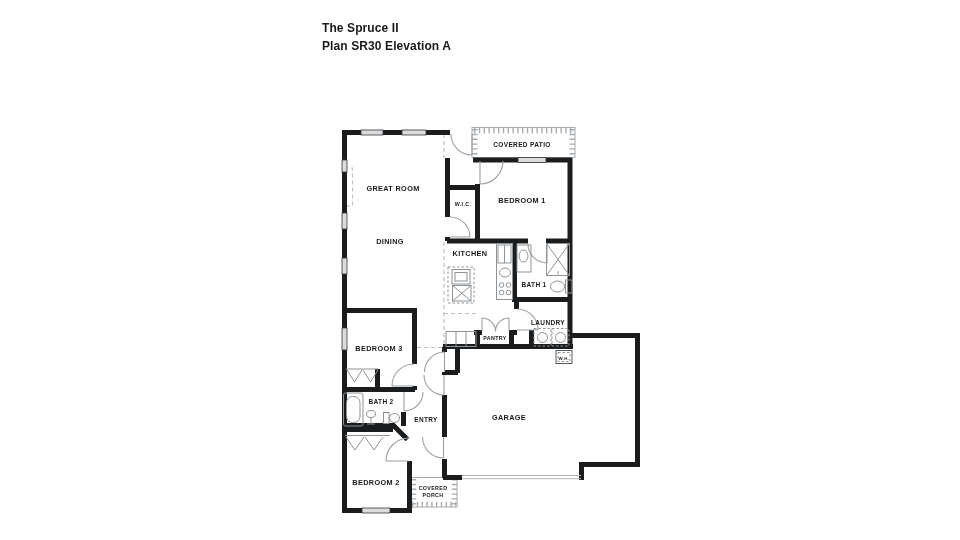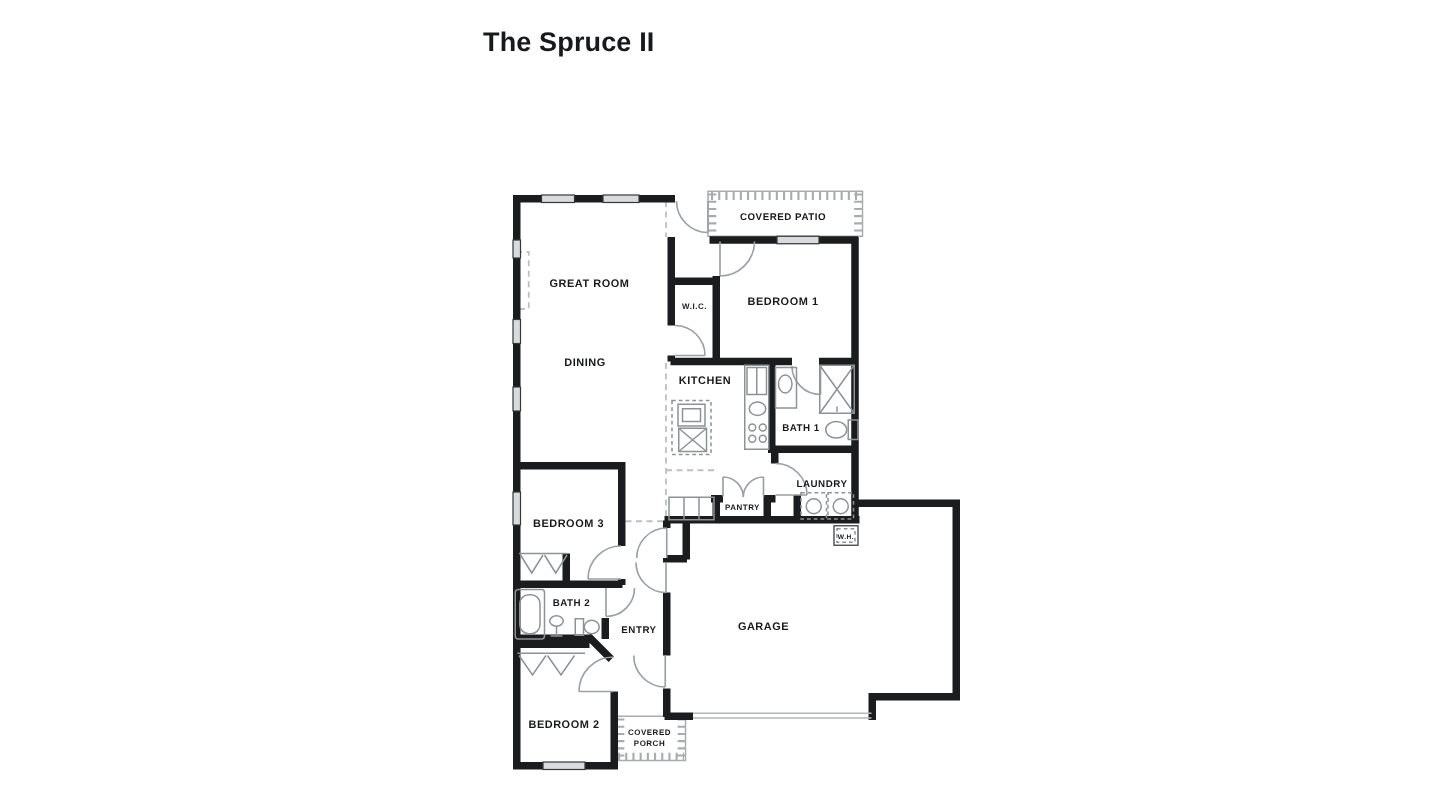--- a/index.html
+++ b/index.html
@@ -1,19 +1,19 @@
 <!DOCTYPE html>
 <html style="--wall: #1a1c1e; --window: #d9dbdc; --fixture: #8d9296; --text: #17191b;"><head>
 <meta charset="utf-8">
 <style>
   html,body{margin:0;padding:0;background:#ffffff;}
   #canvas{position:relative;width:960px;height:540px;background:#ffffff;overflow:hidden;
           font-family:"Liberation Sans", sans-serif;}
   #title-block{position:absolute;left:322px;top:19px;color:var(--text,#1b1f23);
-               font-size:18px;line-height:18px;font-weight:600;letter-spacing:.1px;}
+               font-size:12px;line-height:18px;font-weight:600;letter-spacing:.1px;}
   #plan-svg{position:absolute;left:0;top:0;}
   .wall{stroke:var(--wall,#1a1c1e);stroke-width:5;fill:none;}
   .window{fill:var(--window,#d9dbdc);stroke:#35383b;stroke-width:.8;}
   .fixture{stroke:var(--fixture,#8d9296);stroke-width:1;fill:none;}
   .fixture-dash{stroke:var(--fixture,#8d9296);stroke-width:1;fill:none;stroke-dasharray:2.5 2;}
   .door{stroke:#9aa0a4;stroke-width:1.1;fill:none;}
   .dashline{stroke:#bcc0c3;stroke-width:1.2;fill:none;stroke-dasharray:4 3;}
   .hatch{stroke:#a7acb0;stroke-width:5.5;fill:none;stroke-dasharray:1.4 3.4;}
   .outline{stroke:#a7acb0;stroke-width:1;fill:none;}
   .gdoor{stroke:#b2b6b9;stroke-width:1;fill:none;}
@@ -21,20 +21,21 @@
               font-weight:700;letter-spacing:.35px;}
   .fs-lg{font-size:7.3px;} .fs-md{font-size:6.5px;} .fs-sm{font-size:5.3px;} .fs-xs{font-size:4.4px;}
 </style>
 </head>
 <body>
 
 <div id="canvas">
 
   <div id="title-block">
     <div>The Spruce II</div>
+    <div>Plan SR30 Elevation A</div>
   </div>
 
   <svg id="plan-svg" width="960" height="540" viewBox="0 0 960 540">
 
     <g>
       <rect class="outline" x="472" y="127.5" width="103" height="30"></rect>
       <path class="hatch" d="M474,130.5 H573 M474.8,129 V156 M572.2,129 V156"></path>
     </g>
 
     <g>

